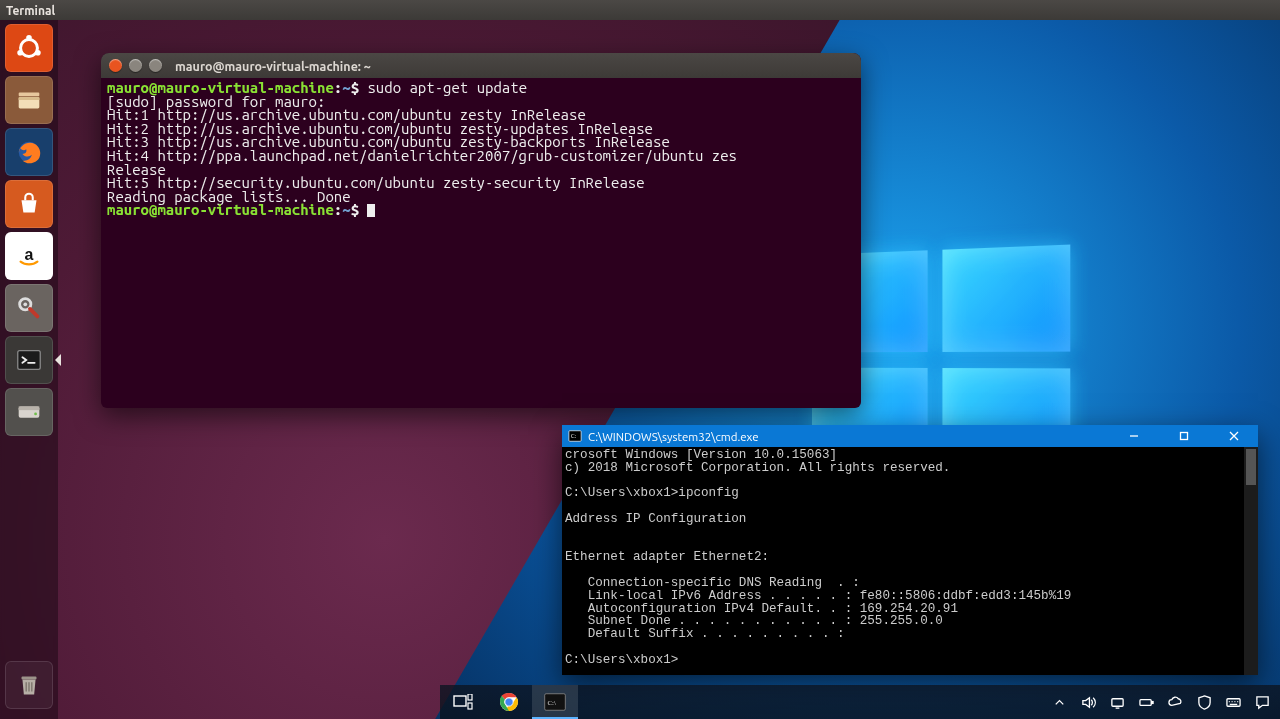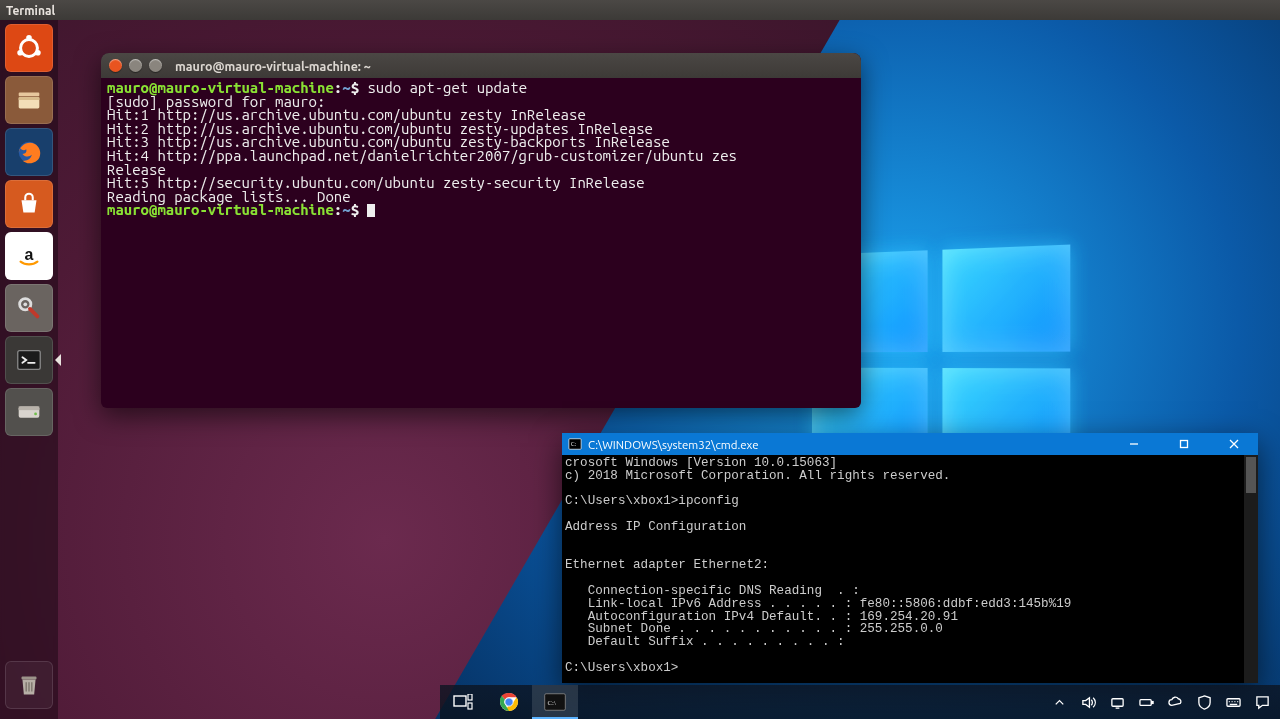--- a/index.html
+++ b/index.html
@@ -50,21 +50,21 @@
     display:flex; align-items:center; gap:7px; padding:10px 8px; color:#dcd7d1; font-size:12.5px; font-weight:600;}
   .tb-btn { width:13px;height:13px;border-radius:50%; box-shadow: inset 0 1px 1px rgba(255,255,255,.5), 0 1px 1px rgba(0,0,0,.4);}
   .tb-close{background:#e95420;} .tb-min{background:#8a857e;} .tb-max{background:#8a857e;}
   .u-body { padding:3px 6px; font-family:"Ubuntu Mono","DejaVu Sans Mono",monospace;
     font-size:15px; line-height:13.6px; color:#eee; white-space:pre; }
   .pr-user{color:#8ae234;font-weight:700;} .pr-path{color:#729fcf;font-weight:700;} .pr-sym{color:#eee;font-weight:700;}
   .cursor{display:inline-block;width:8px;height:13px;background:#eee;vertical-align:-2px;}
 
   
   .cmd { position:absolute; left:562px; top:425px; width:696px; height:250px;
-    background:#000; box-shadow:0 10px 28px rgba(0,0,0,.6);margin-top:8px; }
+    background:#000; box-shadow:0 10px 28px rgba(0,0,0,.6); }
   .cmd-titlebar{ height:22px; background:#0a78d5; color:#fff; font-size:11.5px;
     display:flex; align-items:center; gap:6px; padding:0 2px 0 6px;}
   .cmd-titlebar .spacer{flex:1;}
   .cmd-btn{ width:44px; height:22px; display:flex; align-items:center; justify-content:center; cursor:pointer;}
   .cmd-btn svg{width:10px;height:10px;stroke:#fff;stroke-width:1.3;fill:none;}
   .cmd-body{ position:absolute; left:0; right:14px; top:22px; bottom:0; padding:2px 3px;
     font-family:Consolas,"Courier New",monospace; font-size:12.6px; line-height:12.8px; color:#ccc; white-space:pre;}
   .cmd-scroll{position:absolute; right:0; top:22px; bottom:0; width:14px; background:#1c1c1c;}
   .cmd-thumb{position:absolute; left:2px; right:2px; top:2px; height:36px; background:#555;}
 

